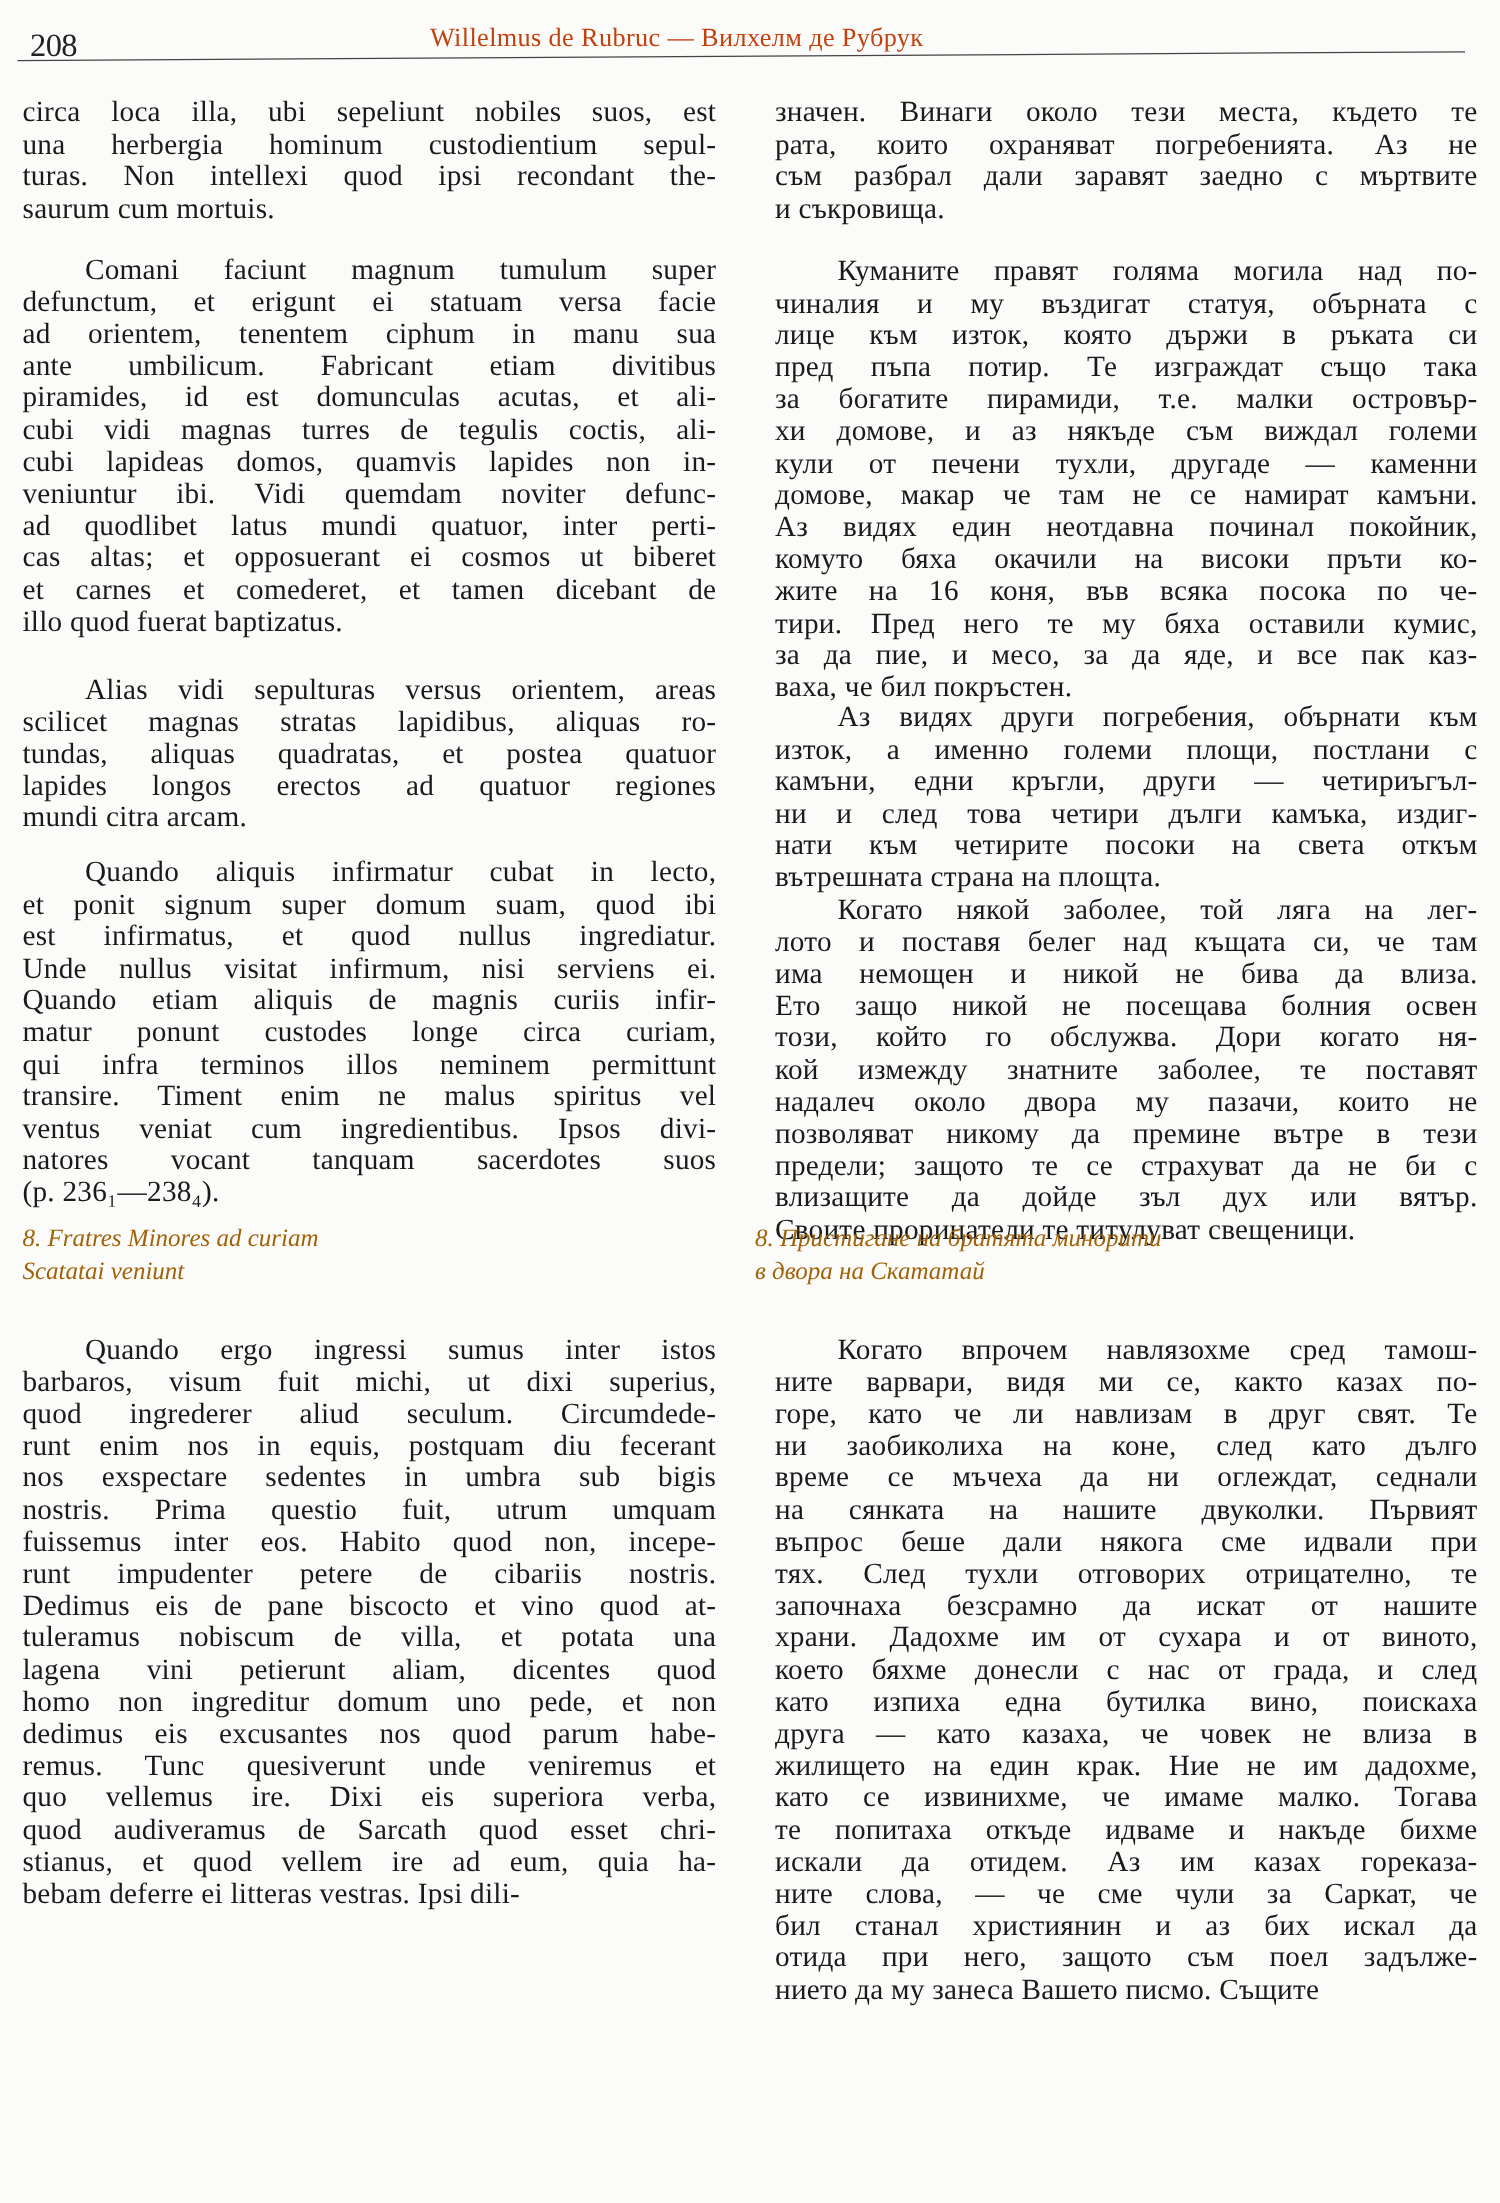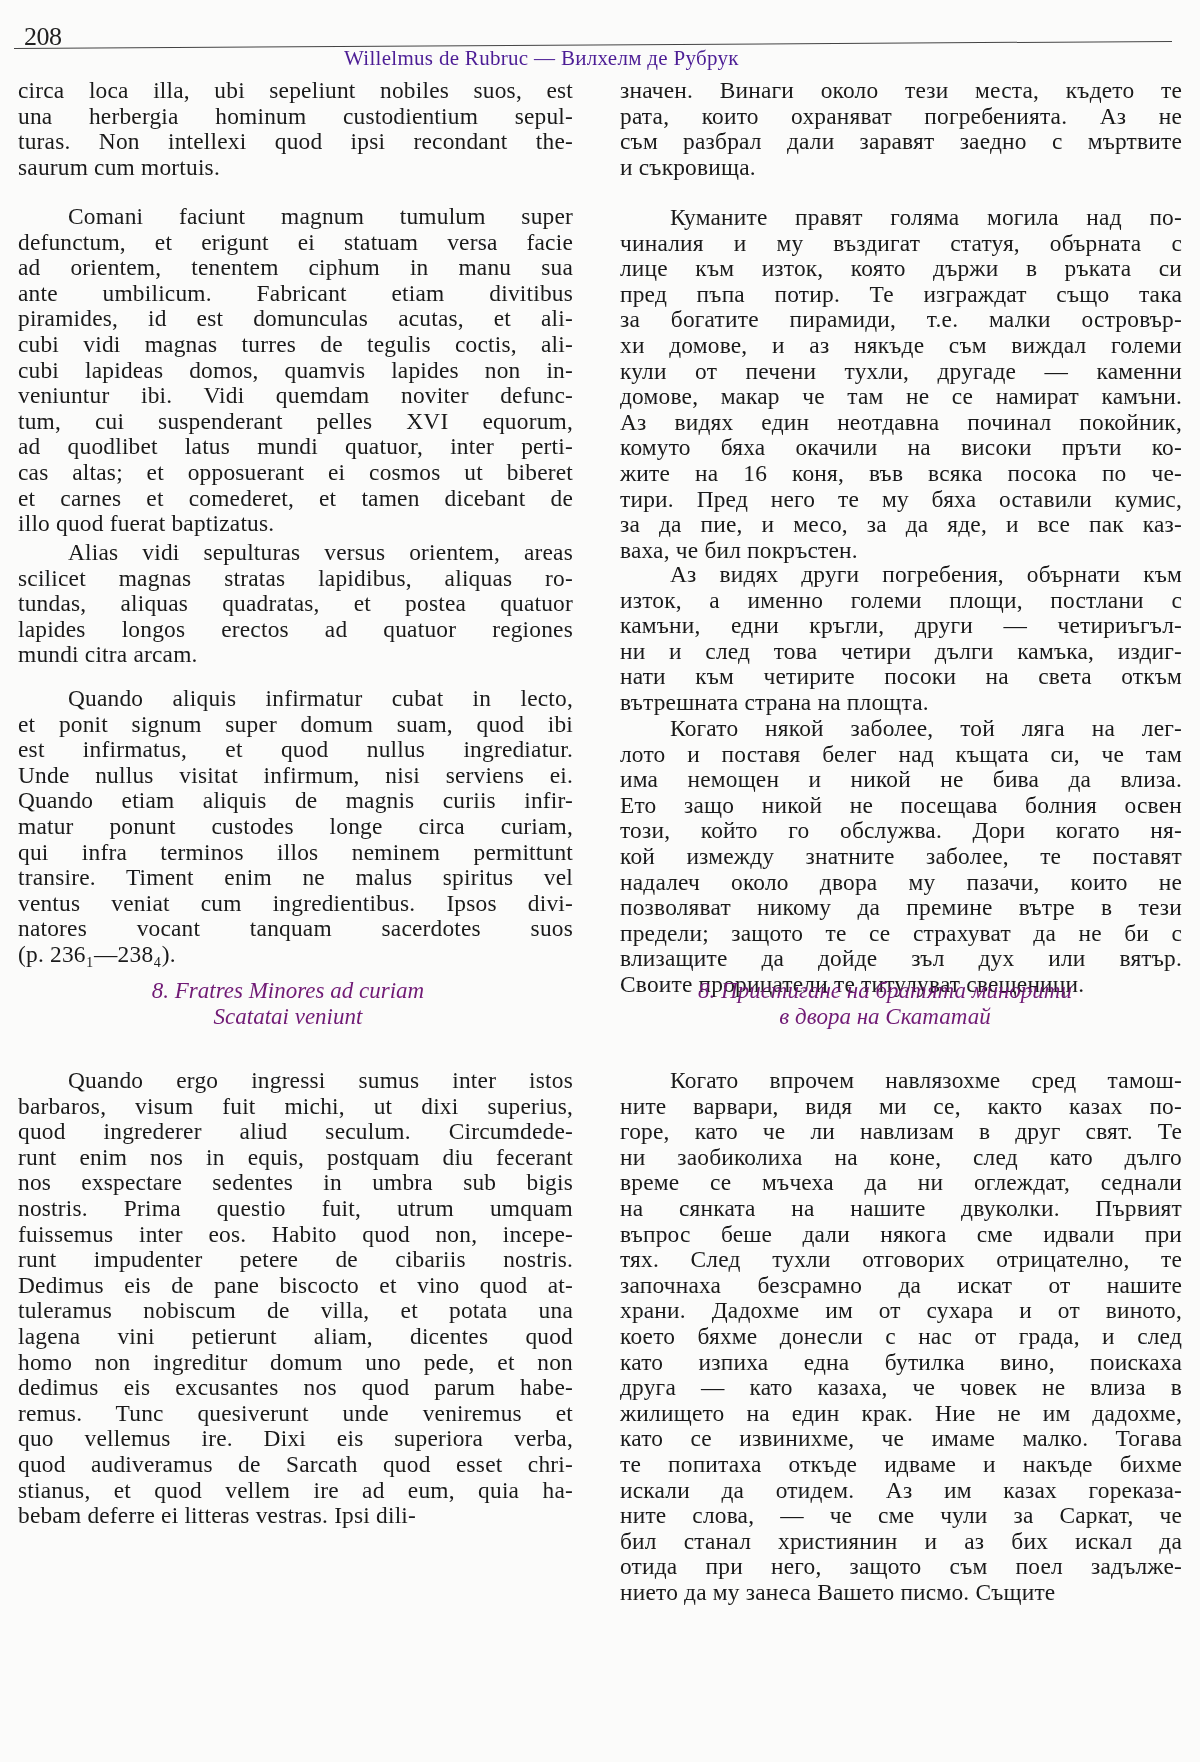--- a/index.html
+++ b/index.html
@@ -13,21 +13,21 @@
     .header {
       position: absolute; left: 24px; top: 18px; width: 1160px; height: 30px;
     }
     .page-num {
       position: absolute; left: 0; top: 4px;
       font-size: 26px; letter-spacing: -0.5px; color: #222;
       font-family: "Liberation Serif", serif;
     }
     .running-title {
       position: absolute; left: 320px; top: 0px;
-      font-size: 21px; color: #4c1d95; letter-spacing: 0.3px; margin-top: 28px;
+      font-size: 21px; color: #c2410c; letter-spacing: 0.3px;
     }
     .rule {
       position: absolute; left: 14px; top: 48px; width: 1158px; height: 0;
       border-top: 1.5px solid #444;
       transform: rotate(-0.35deg);
       transform-origin: left;
     }
     .col {
       position: absolute; top: 78px;
     }
@@ -37,22 +37,22 @@
       display: block; white-space: nowrap;
       font-size: 23.4px; line-height: 25.6px; height: 25.6px;
       text-align: justify; text-align-last: justify;
       letter-spacing: 0.2px;
     }
     .col-left .line { width: 555px; }
     .col-right .line { width: 562px; margin-left: 20px; }
     .line.last { text-align-last: left; }
     .line.indent { padding-left: 50px; box-sizing: border-box; }
     .heading {
-      display: block; text-align: center; font-style: italic;
-      font-size: 23px; line-height: 26px; color: #701a75;
+      display: block; text-align: left; font-style: italic;
+      font-size: 20px; line-height: 26px; color: #a16207;
     }
     .col-left .heading { width: 540px; }
     .col-right .heading { width: 562px; }
     .block { position: absolute; }
   </style>
 </head>
 <body>
 
 <div class="header">
   <span class="page-num">208</span>
@@ -69,21 +69,20 @@
     </div>
   <div class="block" style="top:126px">
       <span class="line indent">Comani faciunt magnum tumulum super</span>
       <span class="line">defunctum, et erigunt ei statuam versa facie</span>
       <span class="line">ad orientem, tenentem ciphum in manu sua</span>
       <span class="line">ante umbilicum. Fabricant etiam divitibus</span>
       <span class="line">piramides, id est domunculas acutas, et ali-</span>
       <span class="line">cubi vidi magnas turres de tegulis coctis, ali-</span>
       <span class="line">cubi lapideas domos, quamvis lapides non in-</span>
       <span class="line">veniuntur ibi. Vidi quemdam noviter defunc-</span>
-      <span class="line">tum, cui suspenderant pelles XVI equorum,</span>
       <span class="line">ad quodlibet latus mundi quatuor, inter perti-</span>
       <span class="line">cas altas; et opposuerant ei cosmos ut biberet</span>
       <span class="line">et carnes et comederet, et tamen dicebant de</span>
       <span class="line last">illo quod fuerat baptizatus.</span>
     </div>
   <div class="block" style="top:462px">
       <span class="line indent">Alias vidi sepulturas versus orientem, areas</span>
       <span class="line">scilicet magnas stratas lapidibus, aliquas ro-</span>
       <span class="line">tundas, aliquas quadratas, et postea quatuor</span>
       <span class="line">lapides longos erectos ad quatuor regiones</span>

